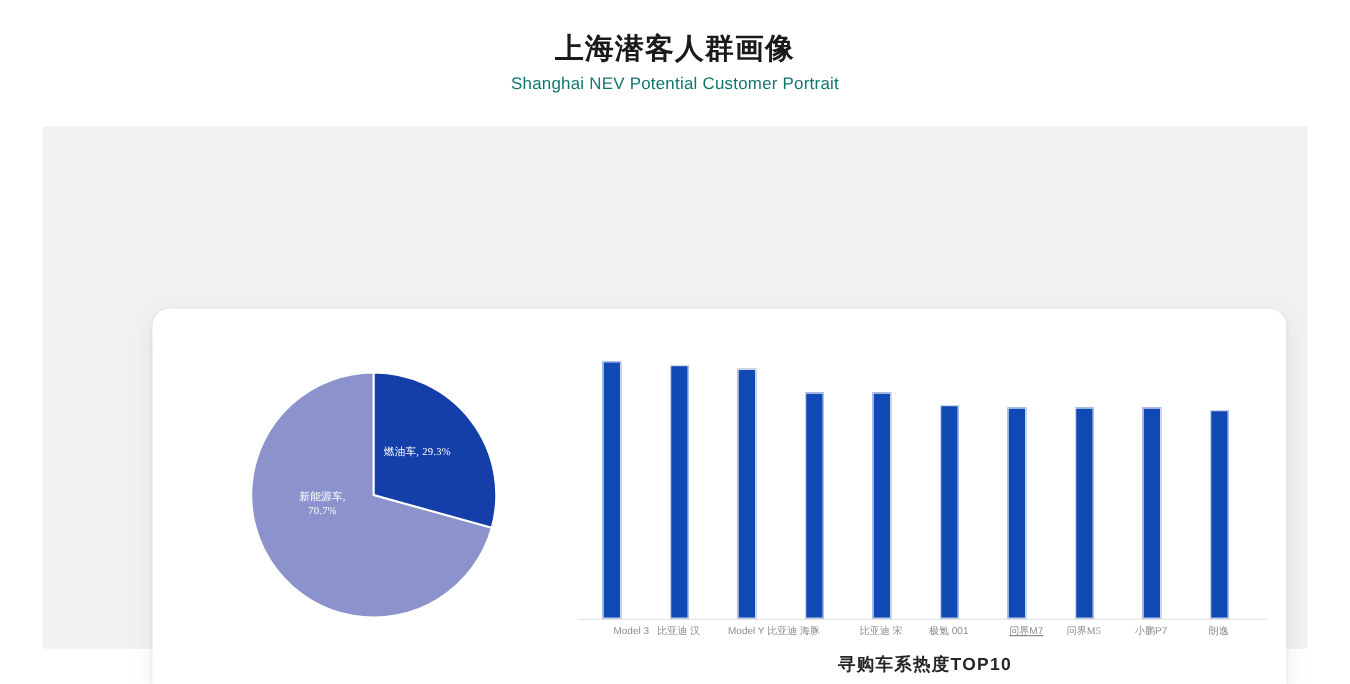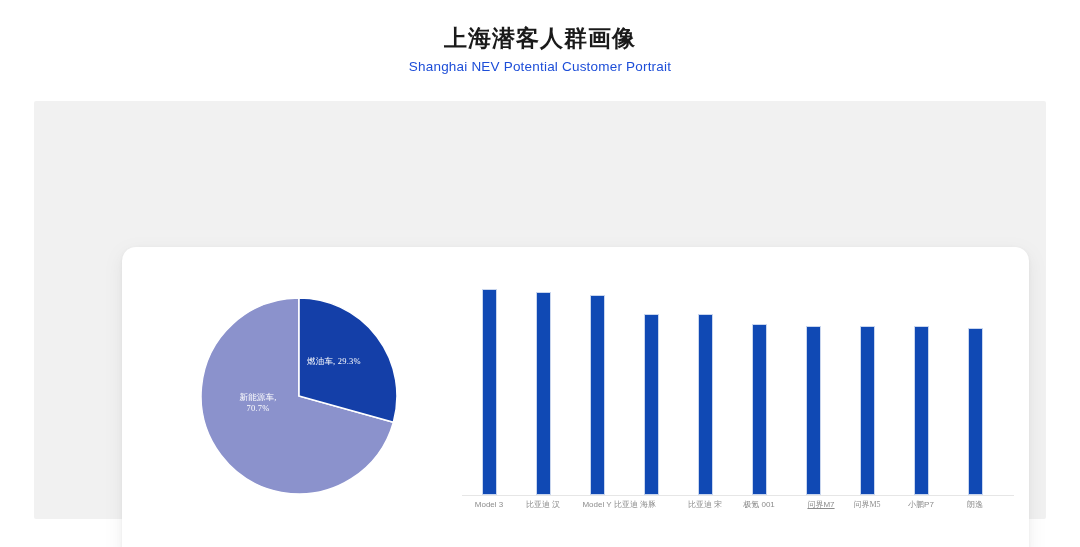--- a/index.html
+++ b/index.html
@@ -33,21 +33,21 @@
   .title-cn {
     font-size: 23px;
     font-weight: bold;
     color: #1a1a1a;
     letter-spacing: 1px;
     line-height: 28px;
   }
   .title-en {
     margin-top: 6px;
     font-size: 13.5px;
-    color: #1d4ed8;
+    color: #0f766e;
     letter-spacing: 0.2px;
     line-height: 17px;
     font-weight: normal;
   }
 
   
   .outer-panel {
     position: absolute;
     left: 34px;
     top: 101px;
@@ -231,28 +231,29 @@
             <div class="bar-col" style="left: 432px;">
               <div class="bar-rect" title="小鹏P7: 82" style="height: 167px; background: rgb(16, 73, 180);"></div>
             </div>
             <div class="bar-col" style="left: 486px;">
               <div class="bar-rect" title="朗逸: 81" style="height: 165px; background: rgb(16, 73, 180);"></div>
             </div>
           </div>
         <div class="bar-axis"></div>
         <div class="bar-ticks" id="bar-ticks">
 
-        <div class="bar-tick" style="left: 0px;">Model 3</div>
+        <div class="bar-tick" style="left: 16px;">Model 3</div>
             <div class="bar-tick" style="left: 54px;">比亚迪 汉</div>
             <div class="bar-tick" style="left: 108px;">Model Y</div>
             <div class="bar-tick" style="left: 146px;">比亚迪 海豚</div>
             <div class="bar-tick" style="left: 216px; text-align: center;">比亚迪 宋</div>
             <div class="bar-tick" style="left: 270px;">极氪 001</div>
             <div class="bar-tick" style="left: 332px; text-decoration: underline;">问界M7</div>
             <div class="bar-tick" style="left: 378px; font-family: Liberation Serif, serif;">问界M5</div>
             <div class="bar-tick" style="left: 432px;">小鹏P7</div>
             <div class="bar-tick" style="left: 486px;">朗逸</div>
           </div>
+        <div class="chart-caption bar-caption">寻购车系热度TOP10</div>
       </div>
 
     </div>
   </div>
 </div>
 
 </body></html>

